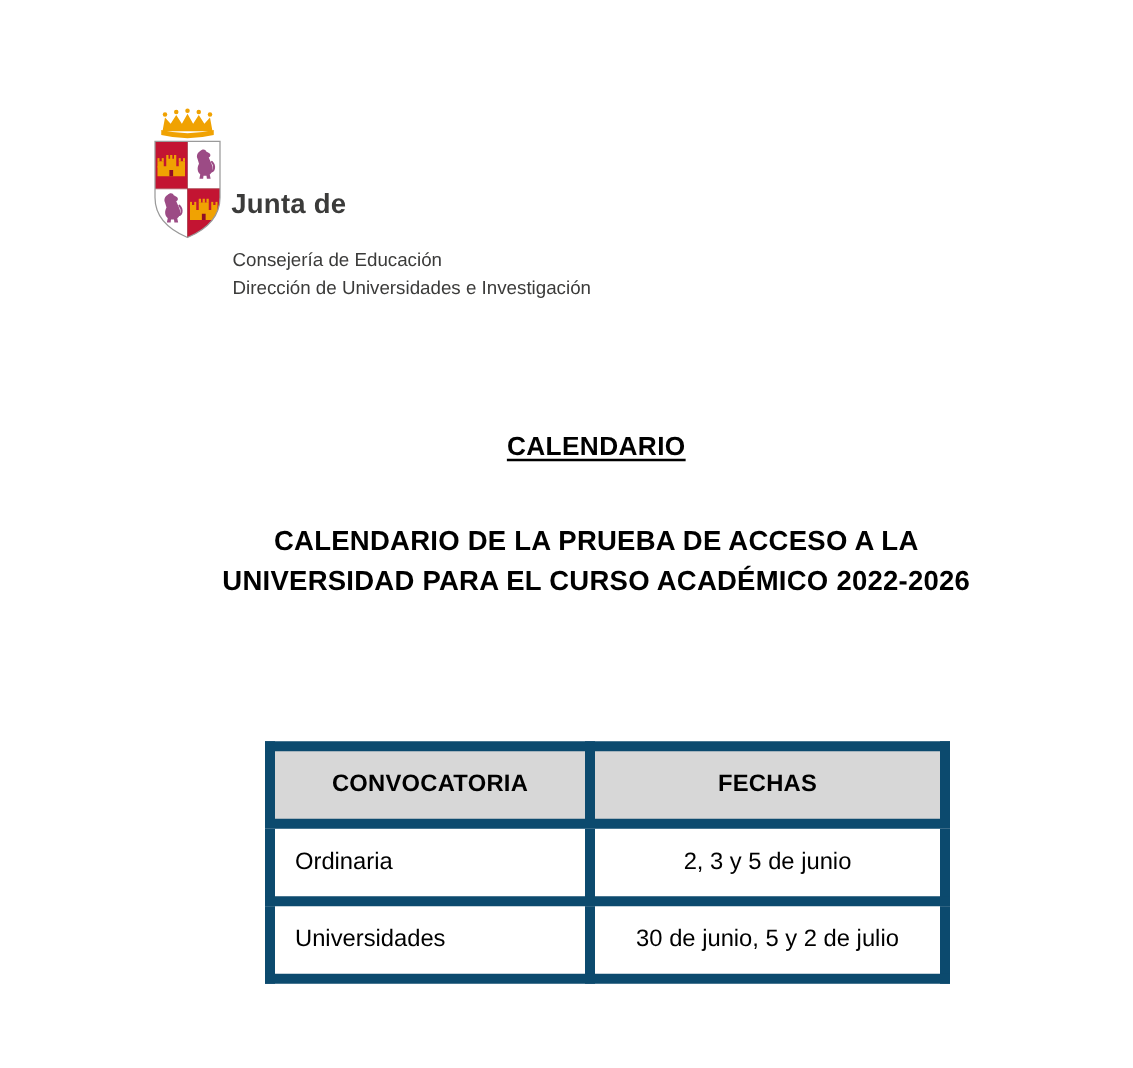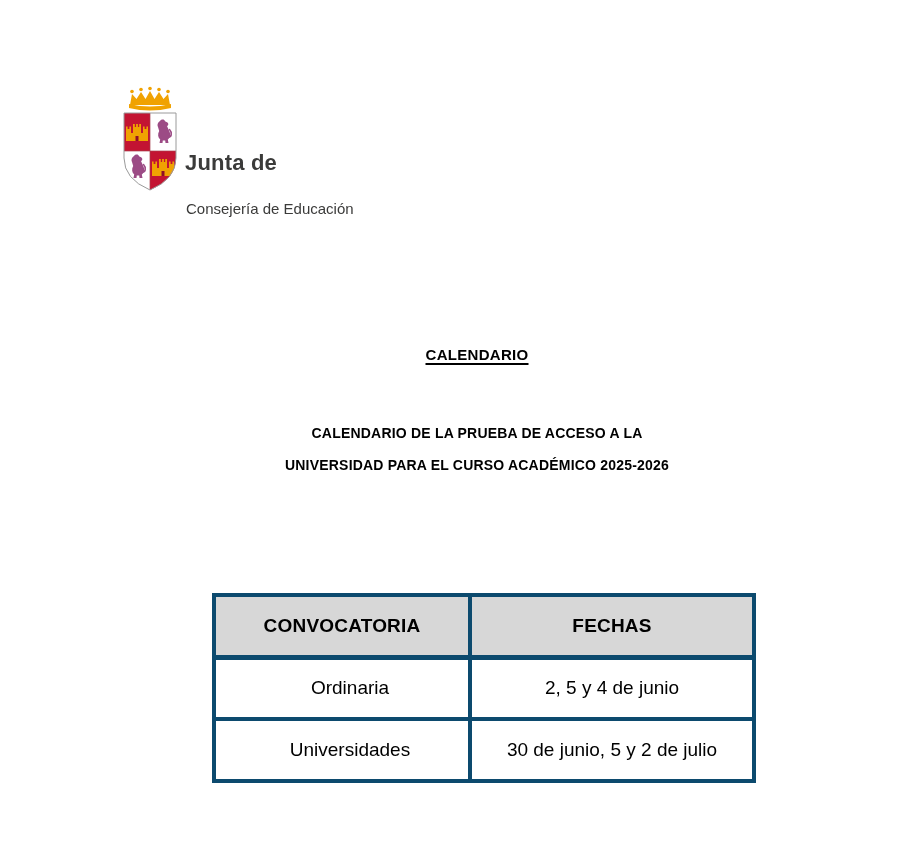--- a/index.html
+++ b/index.html
@@ -22,56 +22,56 @@
   }
   .dept-lines {
     position: absolute; left: 186px; top: 181px;
     font-size: 15px; color: #3B3B3A; line-height: 22px; margin-top: 17px;
   }
 
   
   .content-center { position: absolute; left: 48px; width: 858px; text-align: center; }
   .doc-title {
     top: 346px;
-    font-size: 15px; font-weight: bold;
+    font-size: 21px; font-weight: bold;
     text-decoration: underline;
     text-decoration-thickness: 2px;
     text-underline-offset: 3px;
     letter-spacing: 0.3px;
   }
   .doc-heading {
     top: 417px;
-    font-size: 14px; font-weight: bold;
+    font-size: 22px; font-weight: bold;
     line-height: 32px;
     letter-spacing: 0.2px;
   }
 
   
   .cal-table-wrap { position: absolute; left: 212px; top: 593px; }
   table.cal {
     border-collapse: collapse;
     table-layout: fixed;
     width: 540px;
     border: 4px solid #000;
   }
   table.cal th, table.cal td {
-    border: 4px solid #0c4a6e;
+    border: 8px solid #0c4a6e;
     font-size: 19px;
     height: 62px;
     vertical-align: middle;
     background: #ffffff;
   }
   table.cal th {
     background: #D7D7D7;
     font-weight: bold;
     text-align: center;
     border-bottom-width: 5px;
     letter-spacing: 0.2px;
   }
-  td.cell-conv { text-align: center; padding-left: 16px; }
+  td.cell-conv { text-align: left; padding-left: 16px; }
   td.cell-fecha { text-align: center; }
 </style>
 </head>
 <body>
 
 <div class="page">
 
   <svg class="coat-svg" viewBox="0 0 56 105" xmlns="http://www.w3.org/2000/svg">
     <defs>
       <clipPath id="shieldClip">
@@ -120,45 +120,46 @@
     </g>
     <path d="M2,27 H54 V72 Q54,93 28,104 Q2,93 2,72 Z" fill="none" stroke="#9a9a9a" stroke-width="1"></path>
   </svg>
 
   <div class="org-name">
     <div>Junta de</div>
   </div>
 
   <div class="dept-lines">
     <div>Consejería de Educación</div>
+    <div>Dirección de Universidades e Investigación</div>
   </div>
 
   <div class="content-center doc-title">CALENDARIO</div>
 
   <div class="content-center doc-heading">
     <div>CALENDARIO DE LA PRUEBA DE ACCESO A LA</div>
-    <div>UNIVERSIDAD PARA EL CURSO ACADÉMICO 2025-2026</div>
+    <div>UNIVERSIDAD PARA EL CURSO ACADÉMICO 2022-2026</div>
   </div>
 
   <div class="cal-table-wrap">
     <table class="cal">
       <colgroup>
           <col style="width:256px">
           <col style="width:284px">
         </colgroup>
       <thead>
         <tr>
           <th>CONVOCATORIA</th>
           <th>FECHAS</th>
         </tr>
       </thead>
       <tbody>
         <tr>
           <td class="cell-conv">Ordinaria</td>
-          <td class="cell-fecha">2, 5 y 4 de junio</td>
+          <td class="cell-fecha">2, 3 y 5 de junio</td>
         </tr>
         <tr>
           <td class="cell-conv">Universidades</td>
           <td class="cell-fecha">30 de junio, 5 y 2 de julio</td>
         </tr>
       </tbody>
     </table>
   </div>
 
 </div>

